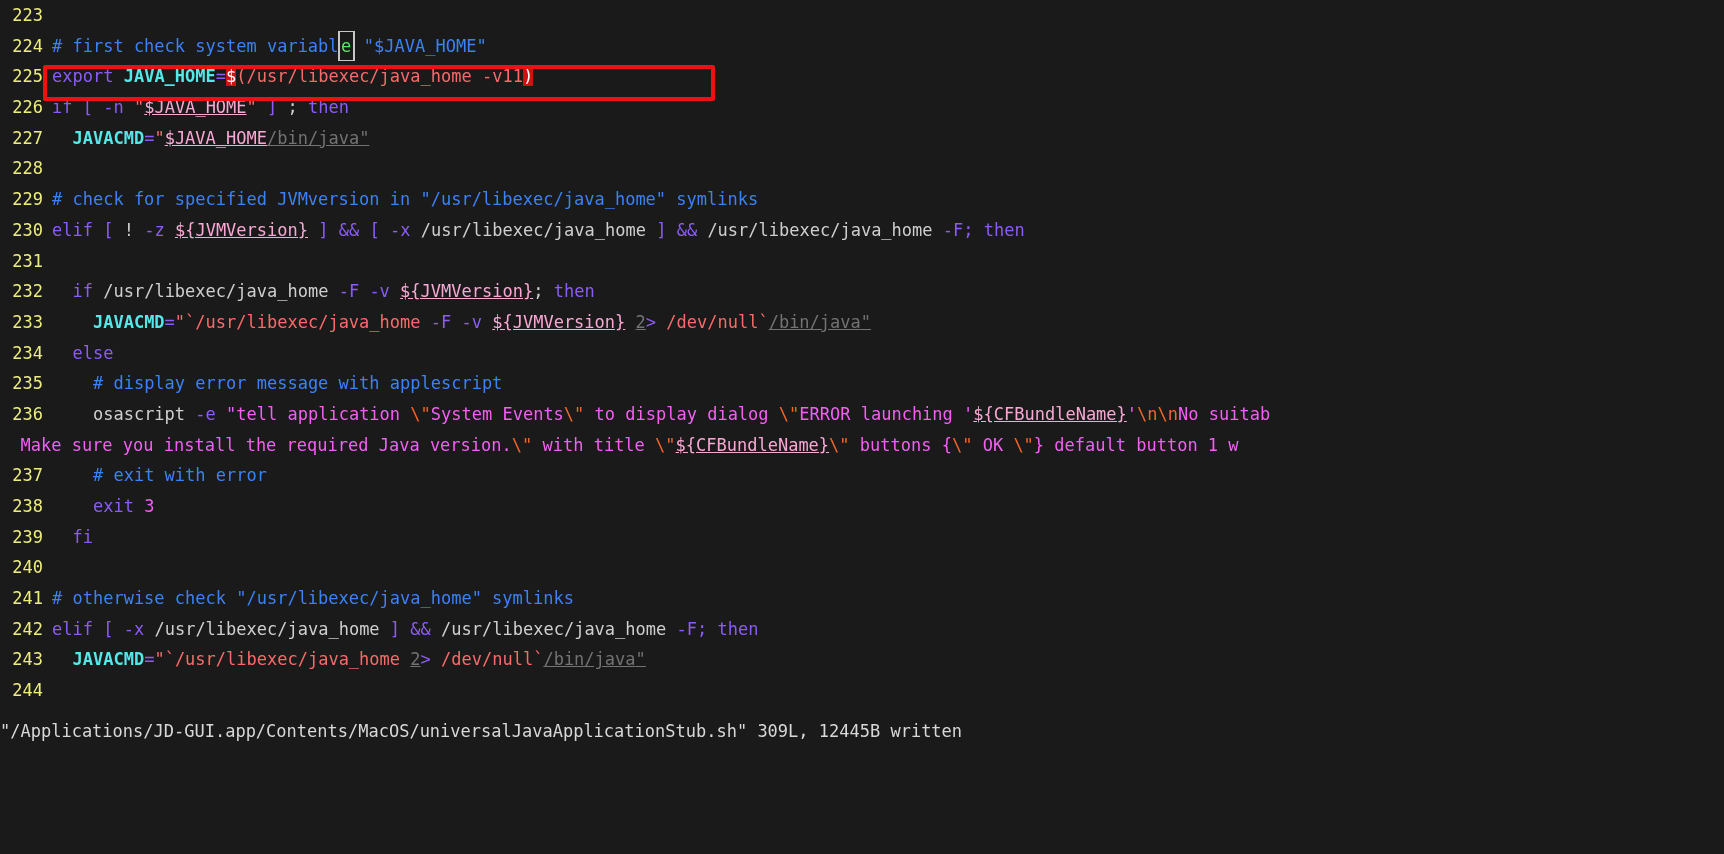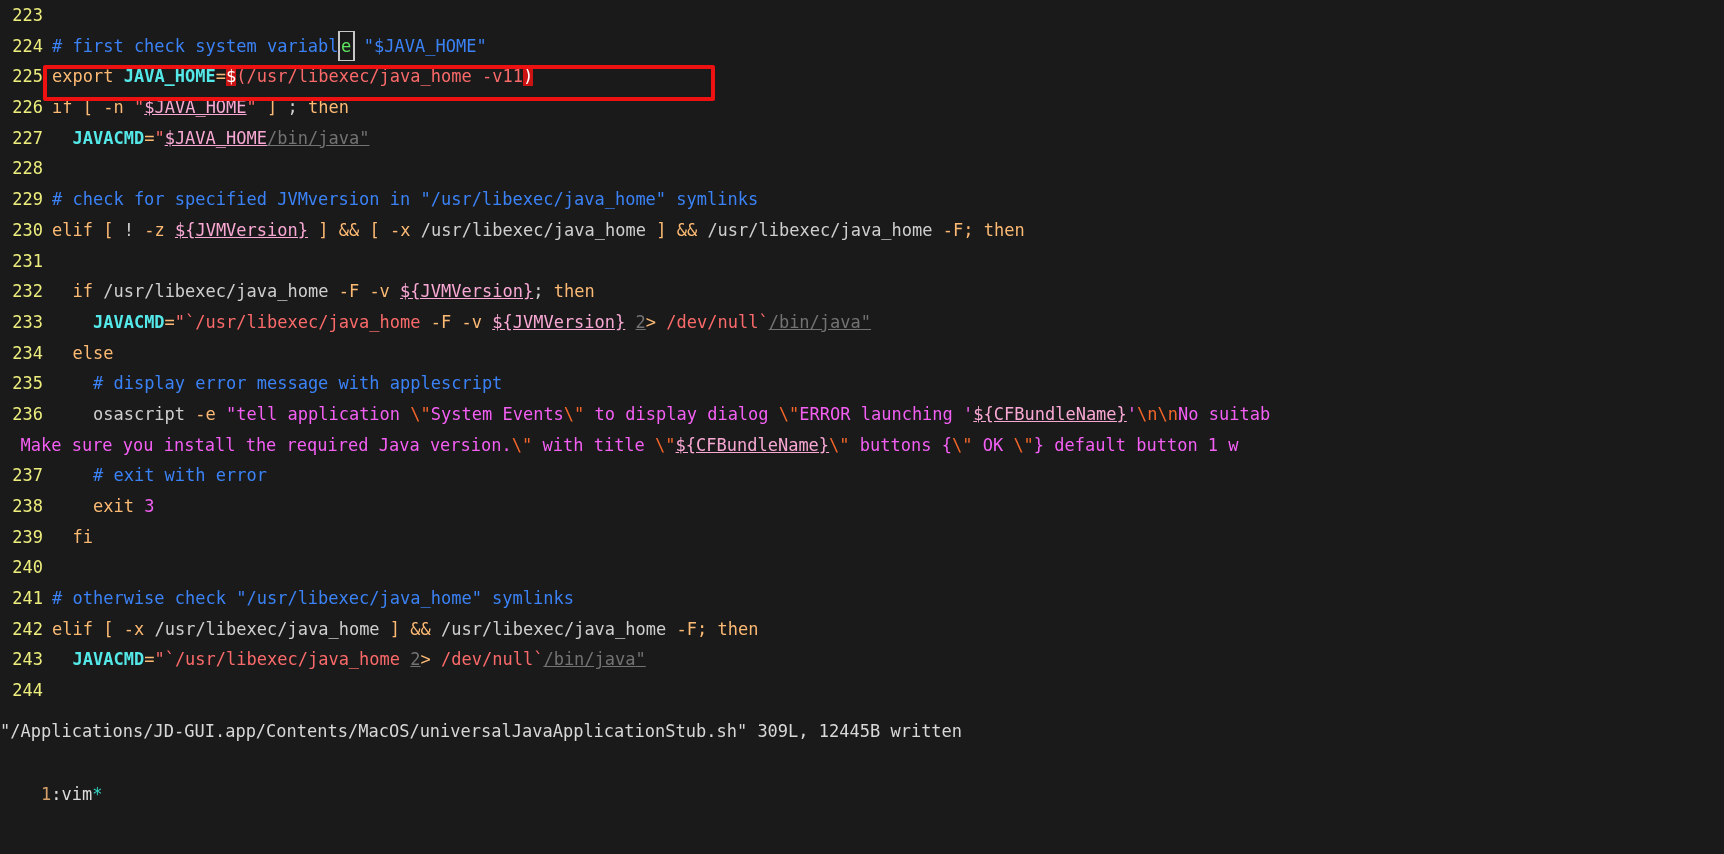--- a/index.html
+++ b/index.html
@@ -51,21 +51,21 @@
   }
   .contline {
     height: 30.7px;
     white-space: pre;
     overflow: hidden;
     padding-left: 0px;
   }
 
   
   .c-comment  { color: #3b82f6; }          
-  .c-kw       { color: #fdba74; }          
+  .c-kw       { color: #8b5cf6; }          
   .c-ident    { color: #54e8e8; font-weight: bold; }          
   .c-str      { color: #fb6a6a; }          
   .c-magenta  { color: #f45ff4; }          
   .c-var      { color: #f9a8d4; text-decoration: underline; }          
   .c-plain    { color: #cfcfcf; }          
   .c-pink     { color: #737373; text-decoration: underline; }          
   .c-orange   { color: #f4662a; }          
   .c-num      { color: #f45ff4; }
   .c-dollar   { background: #cc1313; color: #ffffff; }  
   .c-paren-hl { background: #cc1313; color: #ffffff; }
@@ -117,17 +117,14 @@
 <body>
 
 <div id="screen">
 
   <div class="editor"><div class="row"><span class="lnum">223</span><span class="code"></span></div><div class="row"><span class="lnum">224</span><span class="code"><span class="c-comment"># first check system variabl</span><span class="cursor">e</span><span class="c-comment"> "$JAVA_HOME"</span></span></div><div class="row"><span class="lnum">225</span><span class="code"><span class="c-kw">export</span><span class="c-plain"> </span><span class="c-ident">JAVA_HOME</span><span class="c-kw">=</span><span class="c-dollar">$</span><span class="c-str">(</span><span class="c-str">/usr/libexec/java_home -v11</span><span class="c-paren-hl">)</span></span></div><div class="row"><span class="lnum">226</span><span class="code"><span class="c-kw">if</span><span class="c-plain"> </span><span class="c-kw">[</span><span class="c-plain"> </span><span class="c-kw">-n</span><span class="c-plain"> </span><span class="c-str">"</span><span class="c-var">$JAVA_HOME</span><span class="c-str">"</span><span class="c-plain"> </span><span class="c-kw">]</span><span class="c-plain"> </span><span class="c-plain">;</span><span class="c-plain"> </span><span class="c-kw">then</span></span></div><div class="row"><span class="lnum">227</span><span class="code"><span class="c-plain">  </span><span class="c-ident">JAVACMD</span><span class="c-kw">=</span><span class="c-str">"</span><span class="c-var">$JAVA_HOME</span><span class="c-pink">/bin/java</span><span class="c-pink">"</span></span></div><div class="row"><span class="lnum">228</span><span class="code"></span></div><div class="row"><span class="lnum">229</span><span class="code"><span class="c-comment"># check for specified JVMversion in "/usr/libexec/java_home" symlinks</span></span></div><div class="row"><span class="lnum">230</span><span class="code"><span class="c-kw">elif</span><span class="c-plain"> </span><span class="c-kw">[</span><span class="c-plain"> </span><span class="c-plain">!</span><span class="c-plain"> </span><span class="c-kw">-z</span><span class="c-plain"> </span><span class="c-var">${JVMVersion}</span><span class="c-plain"> </span><span class="c-kw">]</span><span class="c-plain"> </span><span class="c-kw">&amp;&amp;</span><span class="c-plain"> </span><span class="c-kw">[</span><span class="c-plain"> </span><span class="c-kw">-x</span><span class="c-plain"> </span><span class="c-plain">/usr/libexec/java_home</span><span class="c-plain"> </span><span class="c-kw">]</span><span class="c-plain"> </span><span class="c-kw">&amp;&amp;</span><span class="c-plain"> </span><span class="c-plain">/usr/libexec/java_home</span><span class="c-plain"> </span><span class="c-kw">-F;</span><span class="c-plain"> </span><span class="c-kw">then</span></span></div><div class="row"><span class="lnum">231</span><span class="code"></span></div><div class="row"><span class="lnum">232</span><span class="code"><span class="c-plain">  </span><span class="c-kw">if</span><span class="c-plain"> </span><span class="c-plain">/usr/libexec/java_home</span><span class="c-plain"> </span><span class="c-kw">-F</span><span class="c-plain"> </span><span class="c-kw">-v</span><span class="c-plain"> </span><span class="c-var">${JVMVersion}</span><span class="c-plain">;</span><span class="c-plain"> </span><span class="c-kw">then</span></span></div><div class="row"><span class="lnum">233</span><span class="code"><span class="c-plain">    </span><span class="c-ident">JAVACMD</span><span class="c-kw">=</span><span class="c-str">"`</span><span class="c-str">/usr/libexec/java_home</span><span class="c-plain"> </span><span class="c-kw">-F</span><span class="c-plain"> </span><span class="c-kw">-v</span><span class="c-plain"> </span><span class="c-var">${JVMVersion}</span><span class="c-plain"> </span><span class="c-pink">2</span><span class="c-kw">&gt;</span><span class="c-plain"> </span><span class="c-str">/dev/null`</span><span class="c-pink">/bin/java</span><span class="c-pink">"</span></span></div><div class="row"><span class="lnum">234</span><span class="code"><span class="c-plain">  </span><span class="c-kw">else</span></span></div><div class="row"><span class="lnum">235</span><span class="code"><span class="c-plain">    </span><span class="c-comment"># display error message with applescript</span></span></div><div class="row"><span class="lnum">236</span><span class="code"><span class="c-plain">    </span><span class="c-plain">osascript</span><span class="c-plain"> </span><span class="c-kw">-e</span><span class="c-plain"> </span><span class="c-magenta">"</span><span class="c-magenta">tell application </span><span class="c-orange">\"</span><span class="c-magenta">System Events</span><span class="c-orange">\"</span><span class="c-magenta"> to display dialog </span><span class="c-orange">\"</span><span class="c-magenta">ERROR launching '</span><span class="c-var">${CFBundleName}</span><span class="c-magenta">'</span><span class="c-orange">\n\n</span><span class="c-magenta">No suitab</span></span></div><div class="contline"><span class="c-plain">  </span><span class="c-magenta">Make sure you install the required Java version.</span><span class="c-orange">\"</span><span class="c-magenta"> with title </span><span class="c-orange">\"</span><span class="c-var">${CFBundleName}</span><span class="c-orange">\"</span><span class="c-magenta"> buttons {</span><span class="c-orange">\"</span><span class="c-magenta"> OK </span><span class="c-orange">\"</span><span class="c-magenta">} default button 1 w</span></div><div class="row"><span class="lnum">237</span><span class="code"><span class="c-plain">    </span><span class="c-comment"># exit with error</span></span></div><div class="row"><span class="lnum">238</span><span class="code"><span class="c-plain">    </span><span class="c-kw">exit</span><span class="c-plain"> </span><span class="c-num">3</span></span></div><div class="row"><span class="lnum">239</span><span class="code"><span class="c-plain">  </span><span class="c-kw">fi</span></span></div><div class="row"><span class="lnum">240</span><span class="code"></span></div><div class="row"><span class="lnum">241</span><span class="code"><span class="c-comment"># otherwise check "/usr/libexec/java_home" symlinks</span></span></div><div class="row"><span class="lnum">242</span><span class="code"><span class="c-kw">elif</span><span class="c-plain"> </span><span class="c-kw">[</span><span class="c-plain"> </span><span class="c-kw">-x</span><span class="c-plain"> </span><span class="c-plain">/usr/libexec/java_home</span><span class="c-plain"> </span><span class="c-kw">]</span><span class="c-plain"> </span><span class="c-kw">&amp;&amp;</span><span class="c-plain"> </span><span class="c-plain">/usr/libexec/java_home</span><span class="c-plain"> </span><span class="c-kw">-F;</span><span class="c-plain"> </span><span class="c-kw">then</span></span></div><div class="row"><span class="lnum">243</span><span class="code"><span class="c-plain">  </span><span class="c-ident">JAVACMD</span><span class="c-kw">=</span><span class="c-str">"`</span><span class="c-str">/usr/libexec/java_home</span><span class="c-plain"> </span><span class="c-pink">2</span><span class="c-kw">&gt;</span><span class="c-plain"> </span><span class="c-str">/dev/null`</span><span class="c-pink">/bin/java</span><span class="c-pink">"</span></span></div><div class="row"><span class="lnum">244</span><span class="code"></span></div></div>
 
   <div class="redbox"></div>
 
   <div class="statusline">"/Applications/JD-GUI.app/Contents/MacOS/universalJavaApplicationStub.sh" 309L, 12445B written</div>
 
-  <div class="tabline">
-    <span class="tab-num">1</span><span class="tab-name">:</span><span class="tab-name">vim</span><span class="tab-mod">*</span>
-  </div>
 
 </div>
 
 </body></html>

